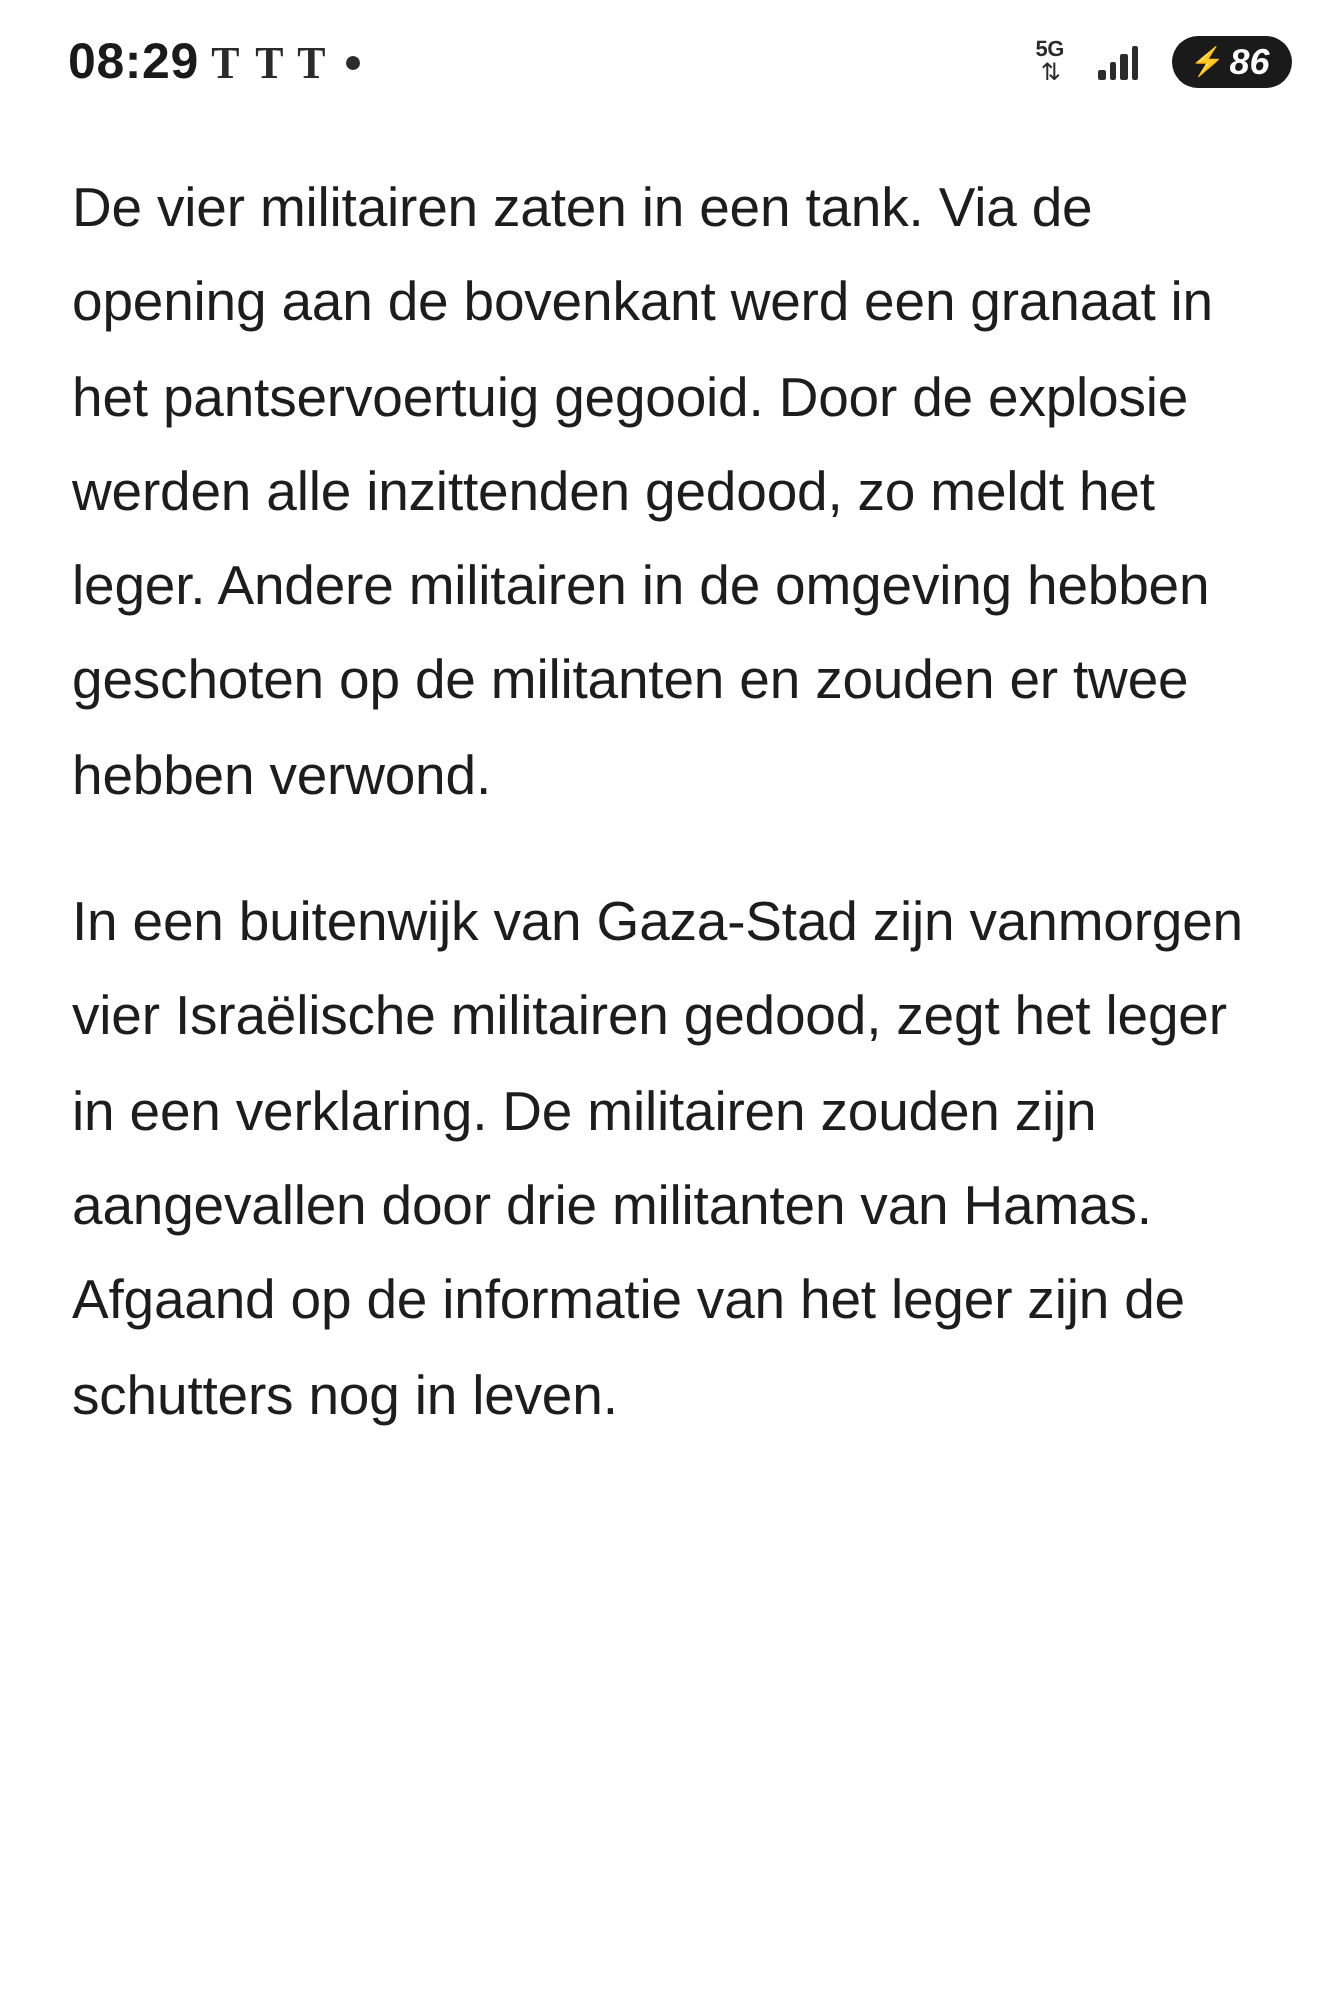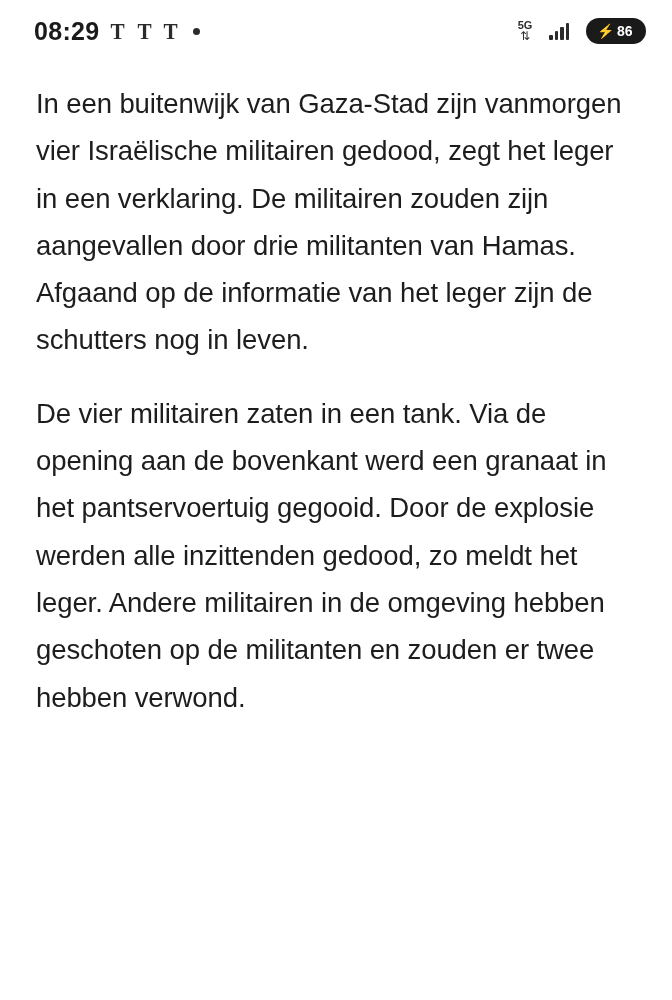--- a/index.html
+++ b/index.html
@@ -27,21 +27,21 @@
     height: 62px;
     flex: 0 0 62px;
     display: flex;
     align-items: center;
     justify-content: space-between;
     padding: 0 26px 0 34px;
   }
   .status-left {
     display: flex;
     align-items: center;
-    gap: 9px;
+    gap: 4px;
   }
   .clock {
     font-size: 25px;
     font-weight: bold;
     color: #1a1a1a;
     letter-spacing: 0.3px;
     font-family: "Liberation Sans", sans-serif;
   }
   .nyt-icon {
     font-family: "Liberation Serif", serif;
@@ -114,23 +114,24 @@
     justify-content: center;
     gap: 2px;
     padding: 0 9px 0 7px;
   }
   .battery .bolt {
     font-size: 14px;
     line-height: 1;
     transform: translateY(-0.5px);
   }
   .battery .pct {
-    font-size: 14px;
+    font-size: 18px;
     font-weight: bold;
     letter-spacing: 0px;
+    font-style: italic;
   }
 
   
   .article {
     flex: 1 1 auto;
     padding: 18px 34px 0 36px;
     overflow: hidden;
   }
   .headline {
     font-size: 31px;
@@ -174,17 +175,17 @@
           <i></i>
       </span>
       <span class="battery">
         <span class="bolt">⚡</span>
         <span class="pct">86</span>
       </span>
     </div>
   </div>
 
   <div class="article">
+    <p class="para">De vier militairen zaten in een tank. Via de opening aan de bovenkant werd een granaat in het pantservoertuig gegooid. Door de explosie werden alle inzittenden gedood, zo meldt het leger. Andere militairen in de omgeving hebben geschoten op de militanten en zouden er twee hebben verwond.</p>
     <p class="para">In een buitenwijk van Gaza-Stad zijn vanmorgen vier Israëlische militairen gedood, zegt het leger in een verklaring. De militairen zouden zijn aangevallen door drie militanten van Hamas. Afgaand op de informatie van het leger zijn de schutters nog in leven.</p>
-    <p class="para">De vier militairen zaten in een tank. Via de opening aan de bovenkant werd een granaat in het pantservoertuig gegooid. Door de explosie werden alle inzittenden gedood, zo meldt het leger. Andere militairen in de omgeving hebben geschoten op de militanten en zouden er twee hebben verwond.</p>
   </div>
 
 </div>
 
 </body></html>

